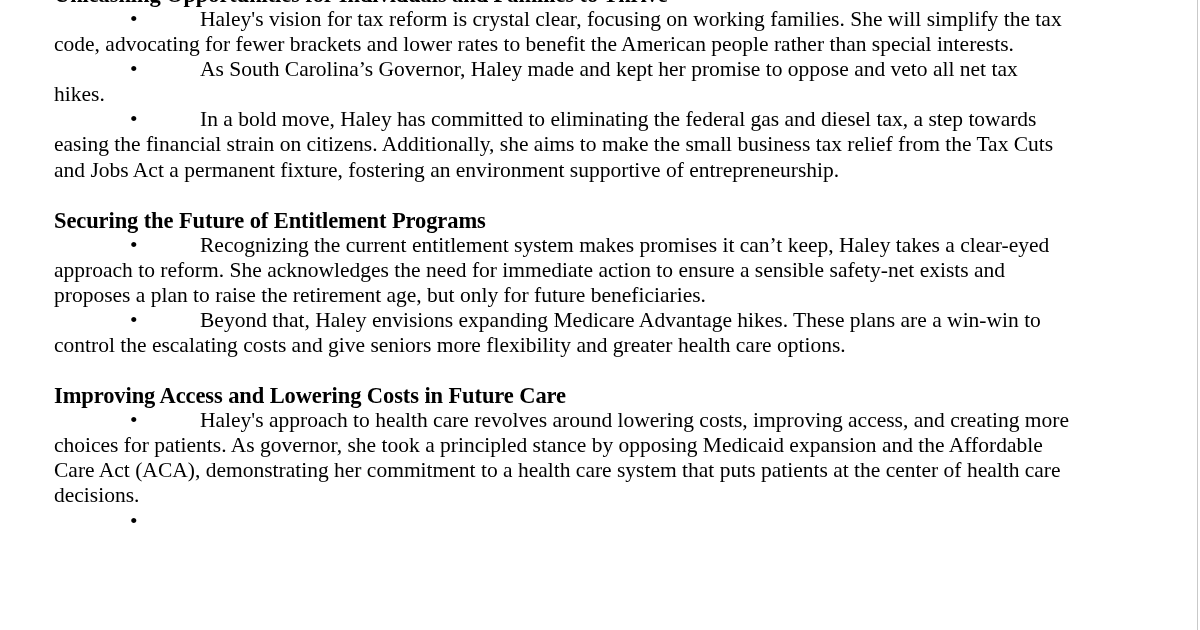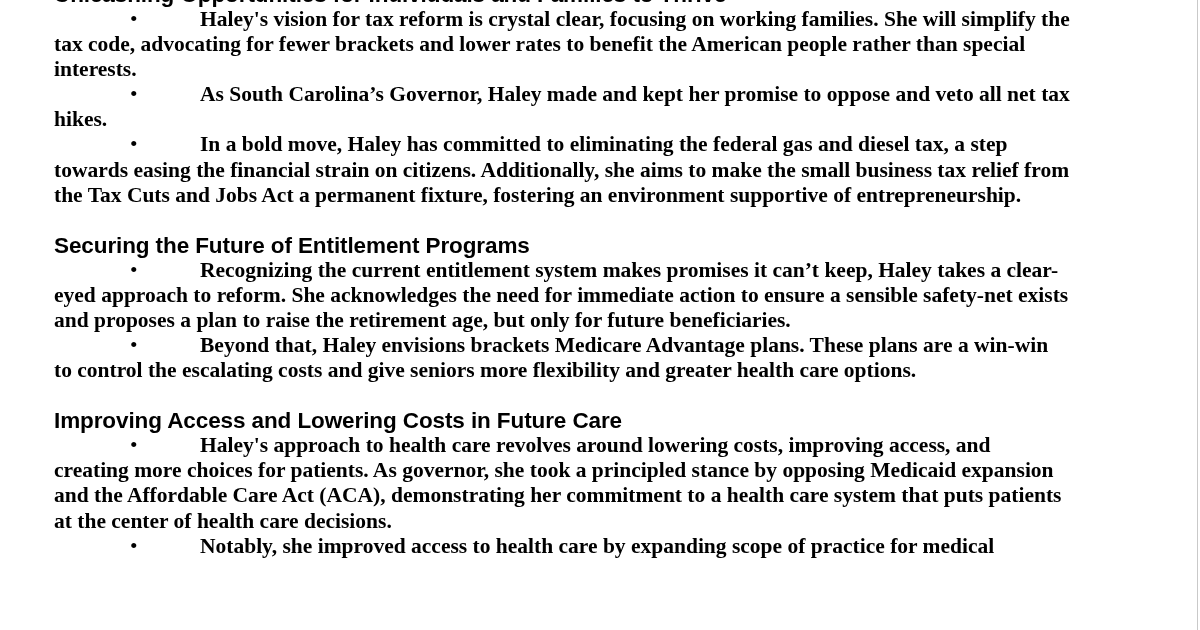--- a/index.html
+++ b/index.html
@@ -39,21 +39,21 @@
 
   
   .doc-flow {
     position: absolute;
     left: 54px;
     right: 130px;
     top: -18px;
   }
 
   h2.section-heading {
-    font-family: Liberation Sans, sans-serif;
+    font-family: Liberation Serif, serif;
     font-size: 22.5px;
     line-height: 25px;
     font-weight: bold;
     margin: 0;
     padding: 0;
     letter-spacing: -0.1px;
     white-space: nowrap;
   }
 
   .spacer-line {
@@ -80,21 +80,20 @@
     position: absolute;
     left: 76px;
     top: 0;
     font-size: 21.5px;
     line-height: 25.1px;
     text-indent: 0;
   }
 
   li.bullet-item .bullet-text {
     text-indent: 0;
-    font-weight: bold;
   }
 </style>
 </head>
 <body>
 
 <div class="page">
 
   <div class="doc-flow">
 
     <h2 class="section-heading">Unleashing Opportunities for Individuals and Families to Thrive</h2>
@@ -113,33 +112,33 @@
 
     <div class="spacer-line"></div>
 
     <h2 class="section-heading">Securing the Future of Entitlement Programs</h2>
 
     <ul class="bullets">
       <li class="bullet-item">
         <span class="bullet-glyph">•</span><span class="bullet-text">Recognizing the current entitlement system makes promises it can’t keep, Haley takes a clear-eyed approach to reform. She acknowledges the need for immediate action to ensure a sensible safety-net exists and proposes a plan to raise the retirement age, but only for future beneficiaries.</span>
       </li>
       <li class="bullet-item">
-        <span class="bullet-glyph">•</span><span class="bullet-text">Beyond that, Haley envisions brackets Medicare Advantage plans. These plans are a win-win to control the escalating costs and give seniors more flexibility and greater health care options.</span>
+        <span class="bullet-glyph">•</span><span class="bullet-text">Beyond that, Haley envisions expanding Medicare Advantage hikes. These plans are a win-win to control the escalating costs and give seniors more flexibility and greater health care options.</span>
       </li>
     </ul>
 
     <div class="spacer-line"></div>
 
     <h2 class="section-heading">Improving Access and Lowering Costs in Future Care</h2>
 
     <ul class="bullets">
       <li class="bullet-item">
         <span class="bullet-glyph">•</span><span class="bullet-text">Haley's approach to health care revolves around lowering costs, improving access, and creating more choices for patients. As governor, she took a principled stance by opposing Medicaid expansion and the Affordable Care Act (ACA), demonstrating her commitment to a health care system that puts patients at the center of health care decisions.</span>
       </li>
       <li class="bullet-item">
-        <span class="bullet-glyph">•</span><span class="bullet-text">Notably, she improved access to health care by expanding scope of practice for medical</span>
+        <span class="bullet-glyph">•</span>
       </li>
     </ul>
 
   </div>
 </div>
 
 <div class="page-edge-rule"></div>
 
 </body></html>

